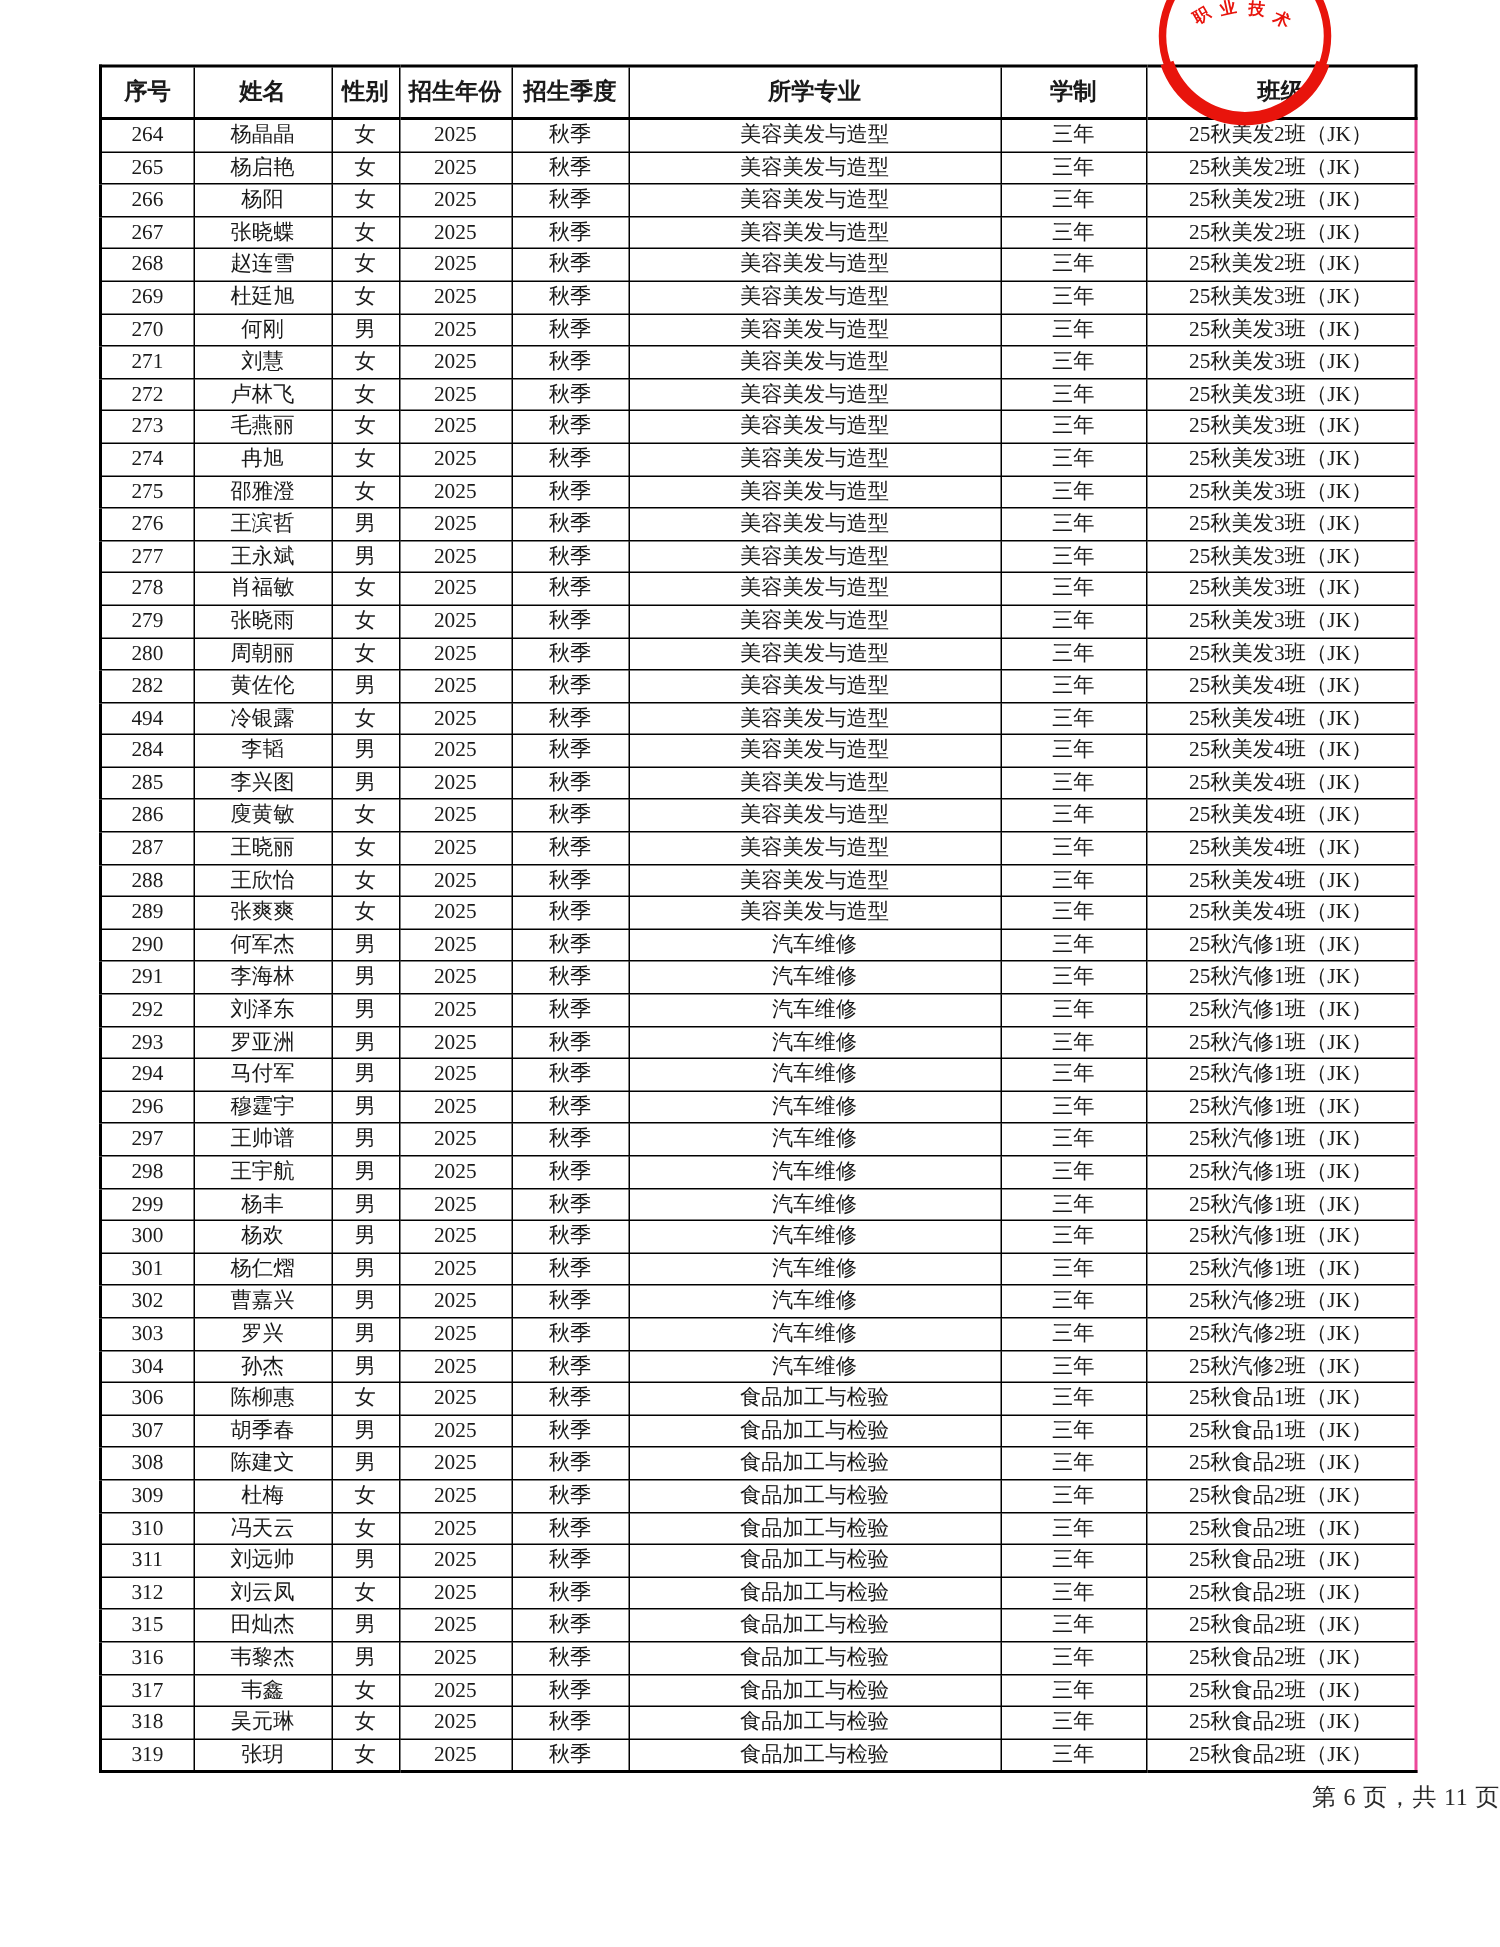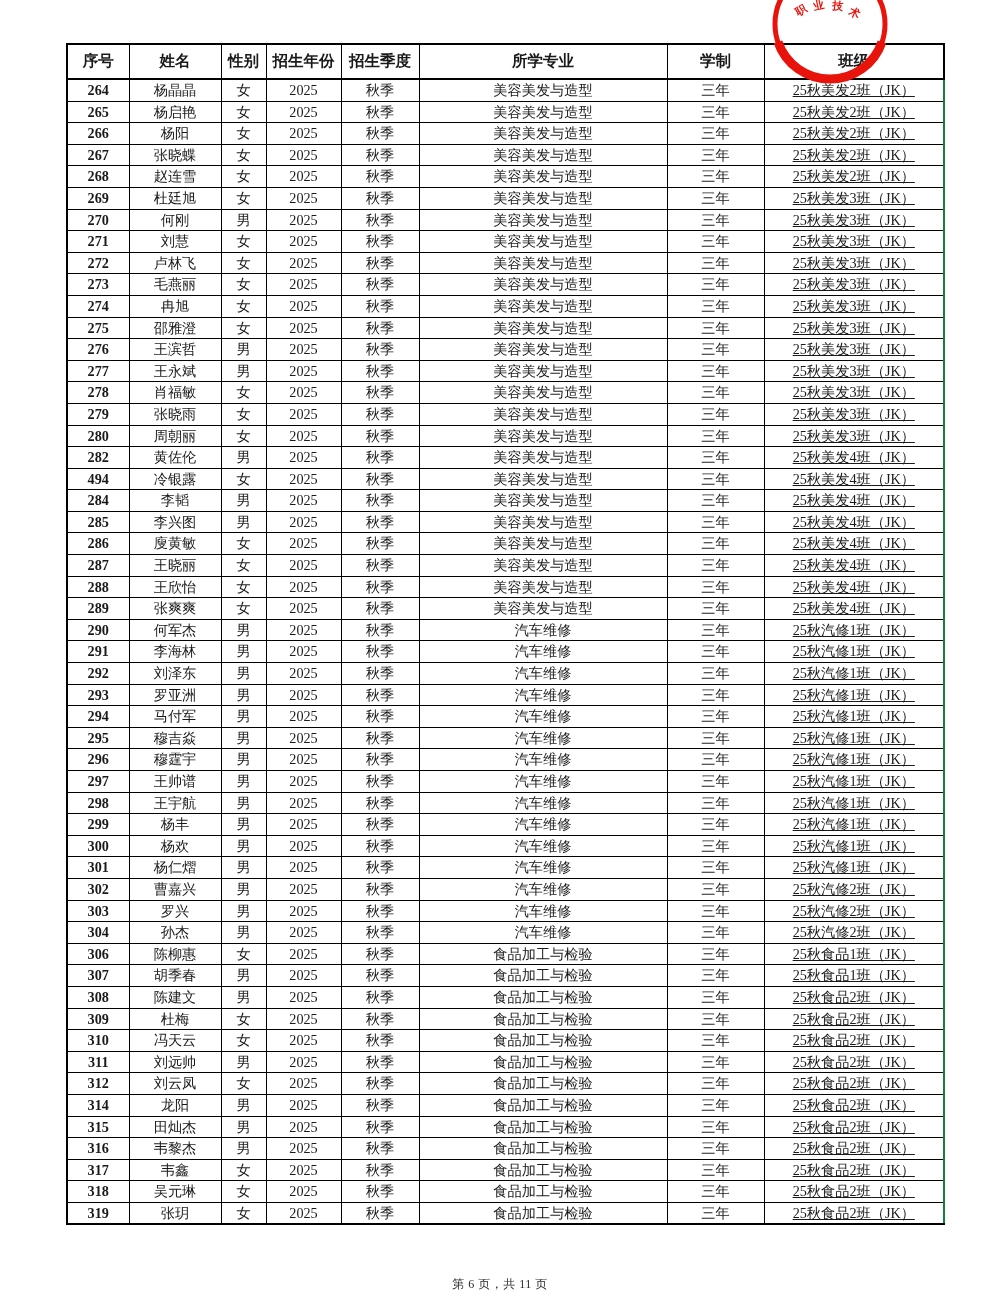--- a/index.html
+++ b/index.html
@@ -64,44 +64,44 @@
     border-top: 2px solid #000;
     border-bottom: 2px solid #000;
   }
   table.roster thead th:first-child { border-left: 2px solid #000; }
   table.roster thead th:last-child  { border-right: 2px solid #000; margin-left: 20px; }
   table.roster tbody td {
     height: 20.6px;
     line-height: 20.6px;
     font-size: 14.2px;
   }
-  table.roster tbody tr td:first-child { border-left: 2px solid #000; font-weight: bold; }
-  table.roster tbody tr td:last-child  { border-right: 2px solid #15803d; text-decoration: underline; }
+  table.roster tbody tr td:first-child { border-left: 2px solid #000; }
+  table.roster tbody tr td:last-child  { border-right: 2px solid #ec4899; }
   table.roster tbody tr:last-child td  { border-bottom: 2px solid #000; }
 
   
   col.c-seq    { width: 62px;  }
   col.c-name   { width: 92px;  }
   col.c-sex    { width: 45px;  }
   col.c-year   { width: 75px;  }
   col.c-season { width: 78px;  }
   col.c-major  { width: 248px; }
   col.c-length { width: 97px;  }
   col.c-class  { width: 180px; }
 
   .num { font-family: "Liberation Serif", "DejaVu Serif", serif; }
 
   
   .footer {
     position: absolute;
     left: 0;
-    top: 1276px;
+    top: 1188px;
     width: 1000px;
-    text-align: center;
-    font-size: 12px;
+    text-align: right;
+    font-size: 16px;
     color: #2b2b2b;
     letter-spacing: 0.5px;
   }
 </style>
 </head>
 <body>
 
 <div class="page">
 
   <div class="stamp">
@@ -436,30 +436,20 @@
             <td class="num">294</td>
             <td>马付军</td>
             <td>男</td>
             <td class="num">2025</td>
             <td>秋季</td>
             <td>汽车维修</td>
             <td>三年</td>
             <td>25秋汽修1班（JK）</td>
           </tr>
           <tr>
-            <td class="num">295</td>
-            <td>穆吉焱</td>
-            <td>男</td>
-            <td class="num">2025</td>
-            <td>秋季</td>
-            <td>汽车维修</td>
-            <td>三年</td>
-            <td>25秋汽修1班（JK）</td>
-          </tr>
-          <tr>
             <td class="num">296</td>
             <td>穆霆宇</td>
             <td>男</td>
             <td class="num">2025</td>
             <td>秋季</td>
             <td>汽车维修</td>
             <td>三年</td>
             <td>25秋汽修1班（JK）</td>
           </tr>
           <tr>
@@ -599,30 +589,20 @@
             <td class="num">2025</td>
             <td>秋季</td>
             <td>食品加工与检验</td>
             <td>三年</td>
             <td>25秋食品2班（JK）</td>
           </tr>
           <tr>
             <td class="num">312</td>
             <td>刘云凤</td>
             <td>女</td>
-            <td class="num">2025</td>
-            <td>秋季</td>
-            <td>食品加工与检验</td>
-            <td>三年</td>
-            <td>25秋食品2班（JK）</td>
-          </tr>
-          <tr>
-            <td class="num">314</td>
-            <td>龙阳</td>
-            <td>男</td>
             <td class="num">2025</td>
             <td>秋季</td>
             <td>食品加工与检验</td>
             <td>三年</td>
             <td>25秋食品2班（JK）</td>
           </tr>
           <tr>
             <td class="num">315</td>
             <td>田灿杰</td>
             <td>男</td>

